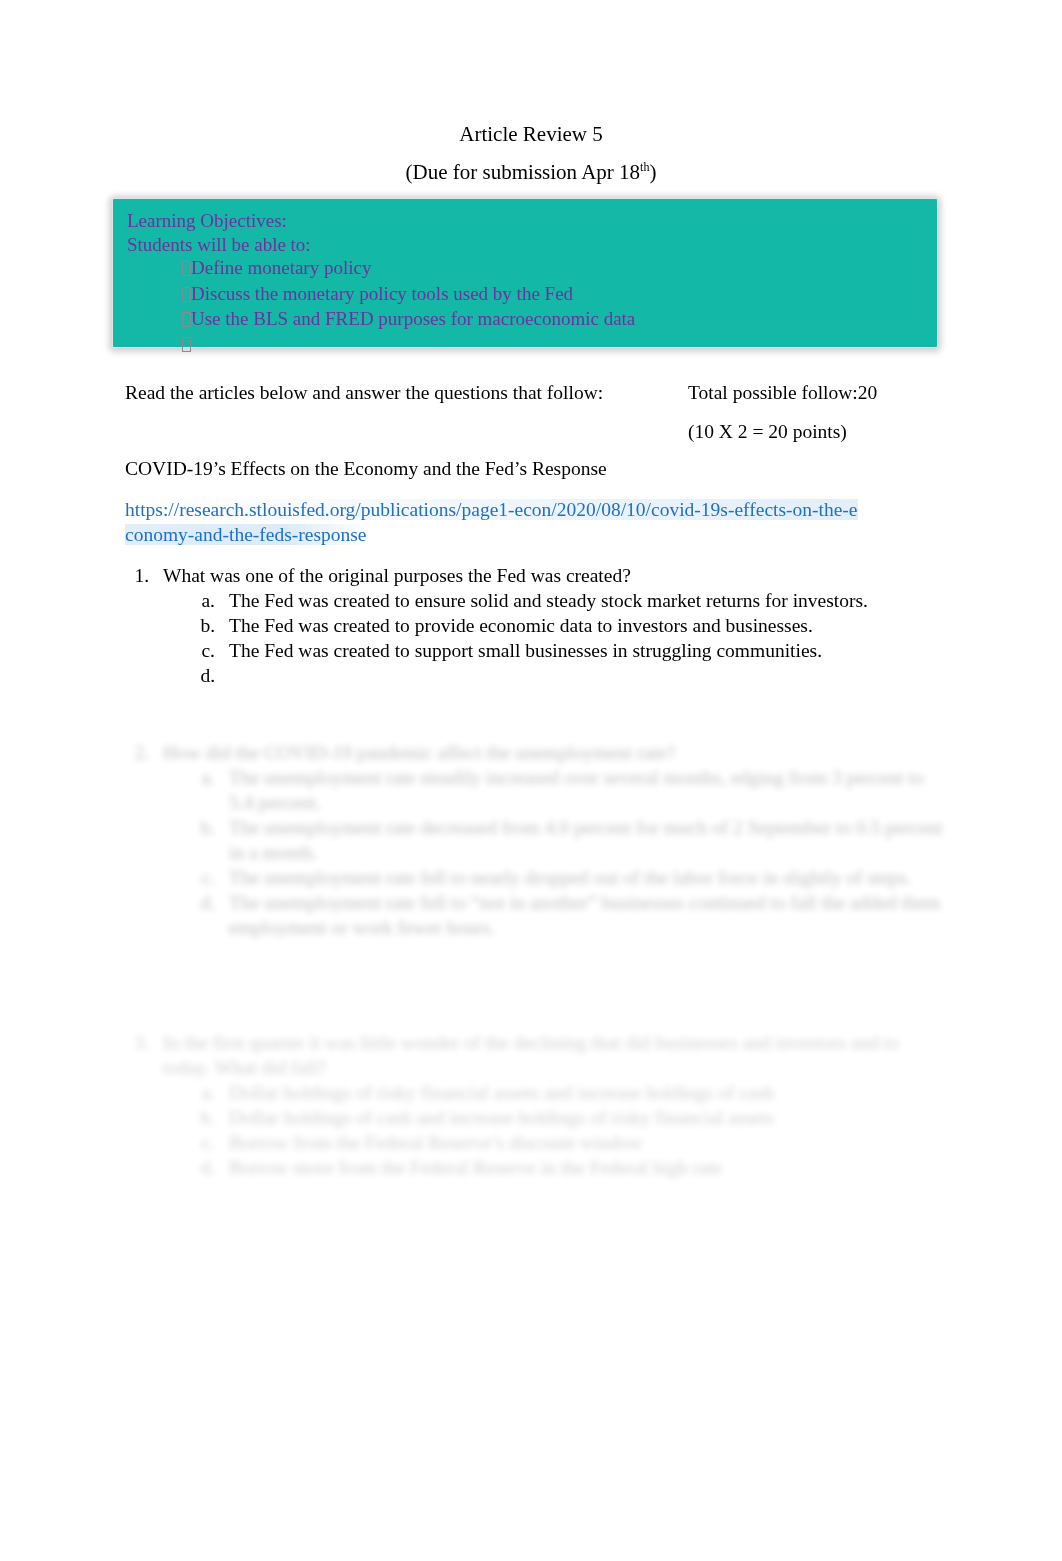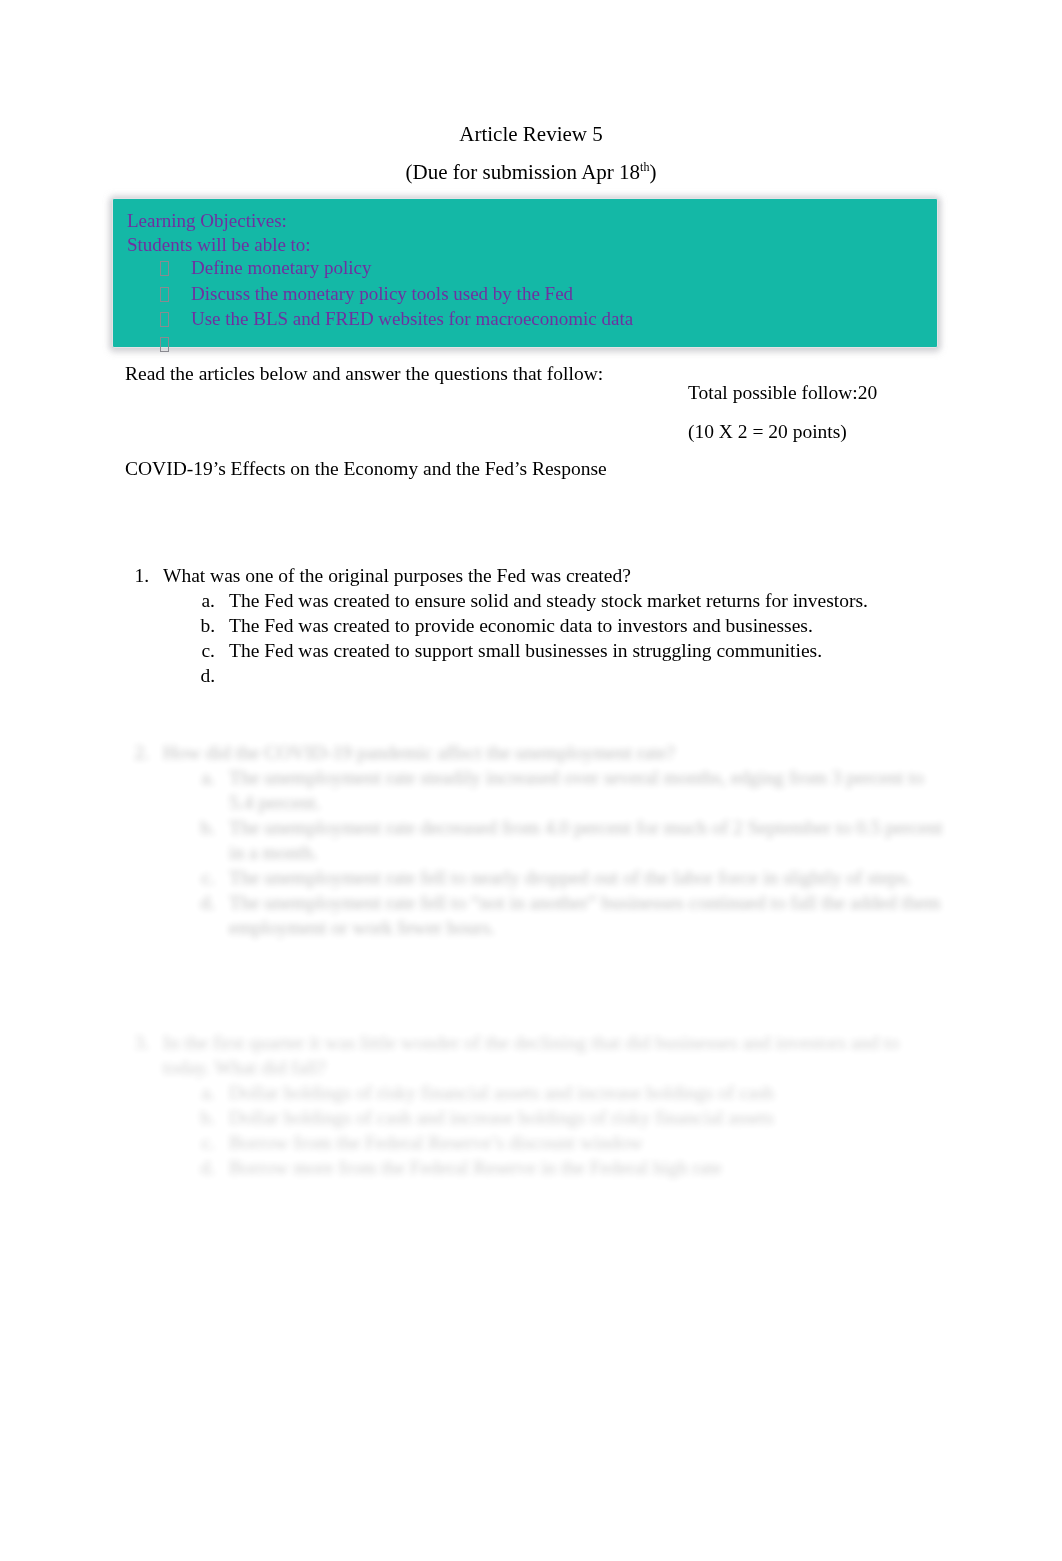--- a/index.html
+++ b/index.html
@@ -76,20 +76,21 @@
     padding: 0;
     list-style: none;
   }
   .lo-item {
     color: #7030a0;
     font-size: 19px;
     line-height: 24.5px;
     white-space: nowrap;
     display: flex;
     align-items: baseline;
+    text-align: right;
   }
   .lo-marker {
     display: inline-block;
     width: 64px;
     padding-left: 33px;
     box-sizing: border-box;
     color: #6b6b70;
     font-family: "DejaVu Sans", sans-serif;
     font-size: 15px;
   }
@@ -99,21 +100,21 @@
     height: 15px;
     border: 1px solid #8a8a90;
     box-sizing: border-box;
     vertical-align: -2px;
   }
 
   
   .read-line {
     position: absolute;
     left: 125px;
-    top: 364px;
+    top: 383px;
     font-size: 19.5px;
     line-height: 1.0;
     white-space: nowrap;
   }
   .points-line {
     position: absolute;
     left: 688px;
     top: 383px;
     font-size: 19.5px;
     line-height: 1.0;
@@ -226,34 +227,37 @@
       <li class="lo-item">
         <span class="lo-marker"><span class="tofu"></span></span>
         <span>Define monetary policy</span>
       </li>
       <li class="lo-item">
         <span class="lo-marker"><span class="tofu"></span></span>
         <span>Discuss the monetary policy tools used by the Fed</span>
       </li>
       <li class="lo-item">
         <span class="lo-marker"><span class="tofu"></span></span>
-        <span>Use the BLS and FRED websites for macroeconomic data</span>
+        <span>Use the BLS and FRED purposes for macroeconomic data</span>
       </li>
       <li class="lo-item">
         <span class="lo-marker"><span class="tofu"></span></span>
       </li>
     </ul>
   </div>
 
   <div class="read-line">Read the articles below and answer the questions that follow:</div>
   <div class="points-line">Total possible follow:20</div>
   <div class="points-sub">(10 X 2 = 20 points)</div>
 
   <div class="article-heading">COVID-19’s Effects on the Economy and the Fed’s Response</div>
 
+  <div class="url-block">
+    <a class="url-link" href="#">https://research.stlouisfed.org/publications/page1-econ/2020/08/10/covid-19s-effects-on-the-economy-and-the-feds-response</a>
+  </div>
 
   <div class="q-block" style="top: 563px;">
     <div class="q-row">
       <span class="q-num">1.</span>
       <span class="q-text">What was one of the original purposes the Fed was created?</span>
     </div>
     <div class="opt-row">
       <span class="opt-letter">a.</span>
       <span class="opt-text">The Fed was created to ensure solid and steady stock market returns for investors.</span>
     </div>

